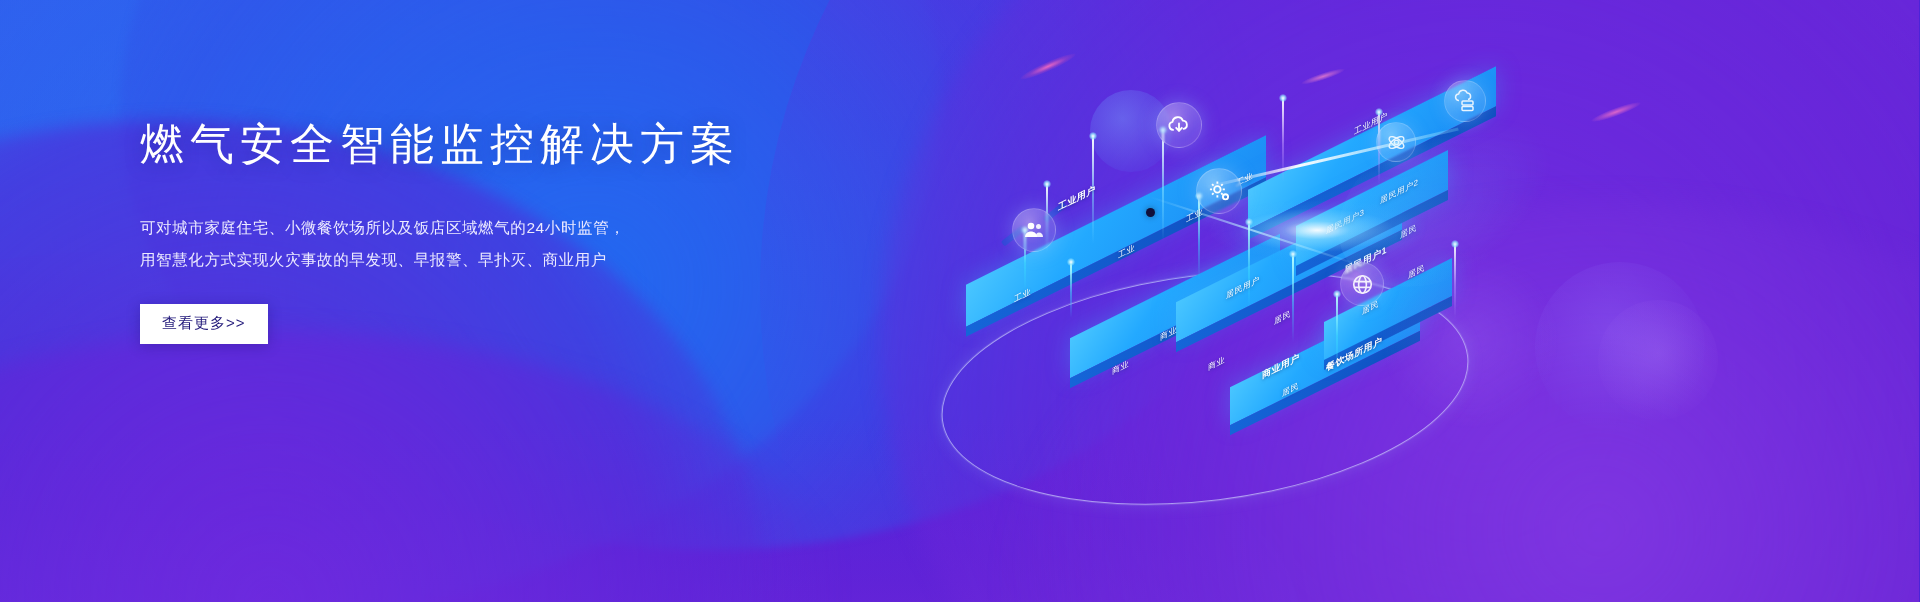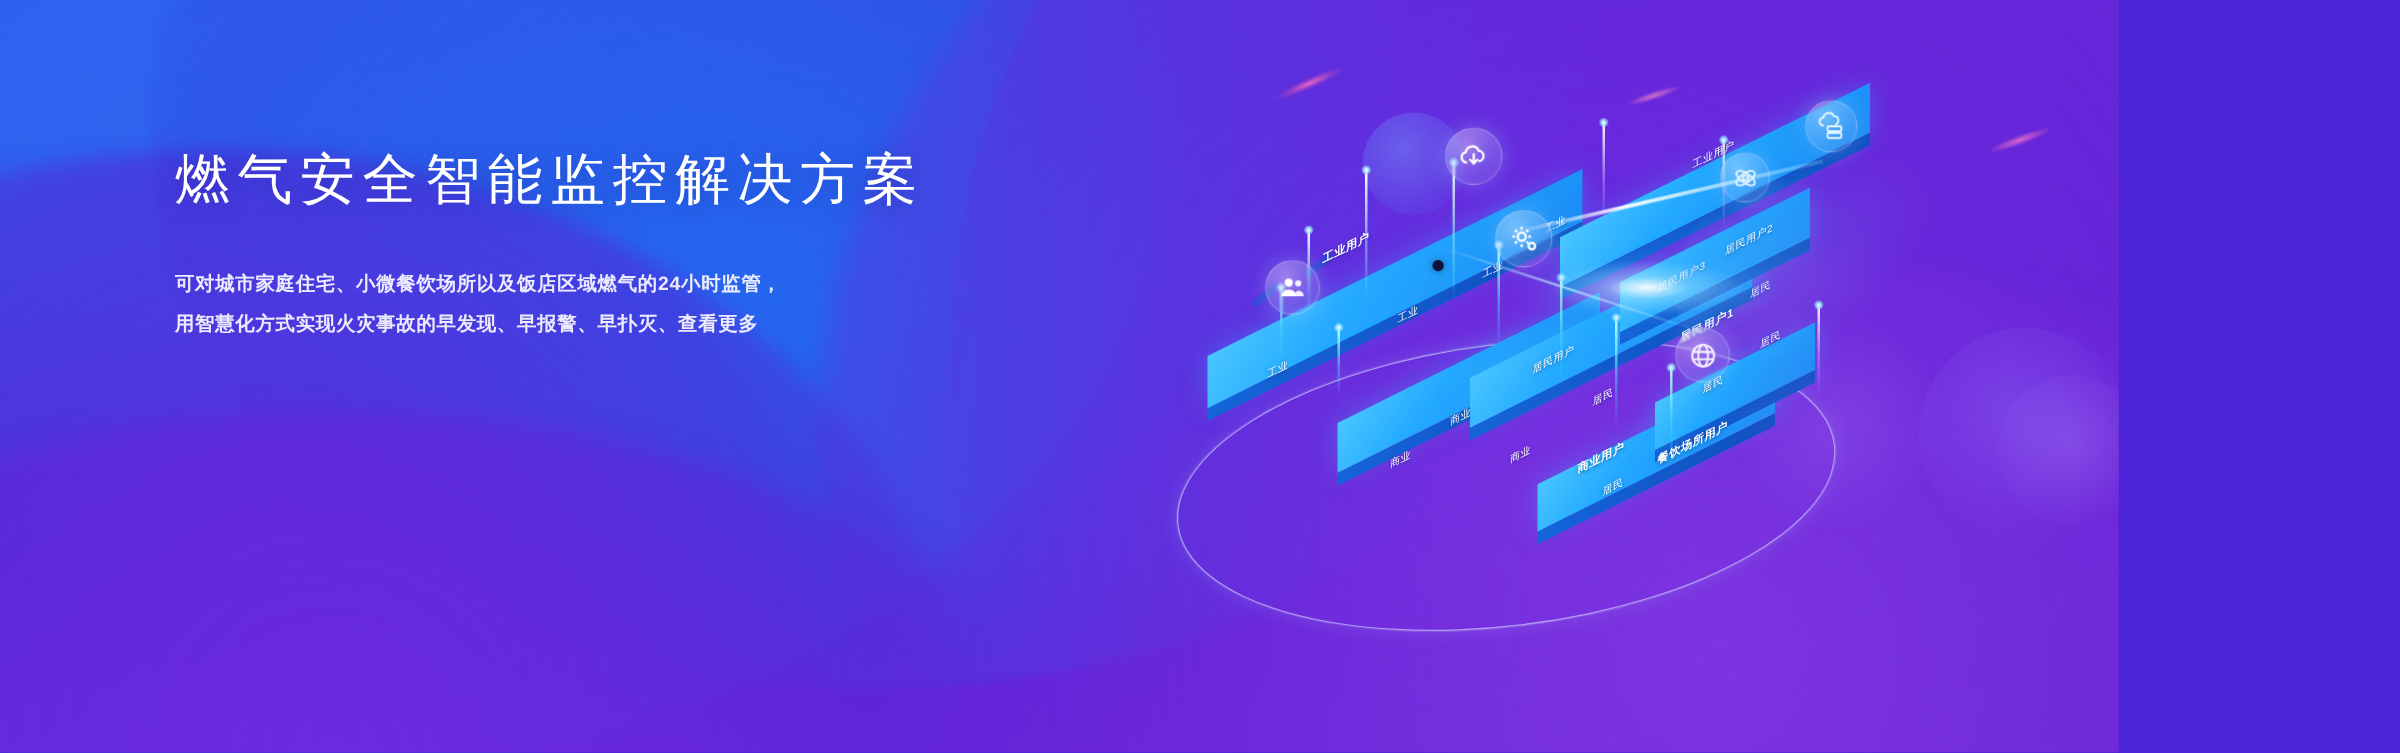--- a/index.html
+++ b/index.html
@@ -5,21 +5,21 @@
   * { margin:0; padding:0; box-sizing:border-box; }
   html,body { width:1920px; height:602px; overflow:hidden; }
   body {
     font-family:"Liberation Sans","DejaVu Sans",sans-serif;
     background:#4b24d8;
   }
 
   
   .banner{
     position:relative;
-    width:1695px;height:602px;
+    width:1919px;height:602px;
     overflow:hidden;
     background:
       radial-gradient(130% 120% at 8% 18%, #2f6cf0 0%, #3d43e6 26%, #5125dd 52%, #5a1fd4 72%, #6a23cf 100%);
   }
 
   
   .blob{position:absolute;border-radius:50%;pointer-events:none;}
 
   .blob-a{ 
     left:-560px;top:-430px;width:1500px;height:1060px;
@@ -100,21 +100,21 @@
 
   
   .copy{position:absolute;left:140px;top:118px;width:620px;z-index:20;}
   .headline{
     font-size:44px;line-height:1.18;color:#ffffff;letter-spacing:6px;
     font-weight:400;white-space:nowrap;
     text-shadow:0 2px 18px rgba(20,30,120,.35);
   }
   .subcopy{margin-top:42px;}
   .subcopy p{
-    font-size:15.5px;line-height:32px;color:#eceaff;letter-spacing:.6px;font-weight:700;
+    font-size:15.5px;line-height:32px;color:#eceaff;letter-spacing:.6px;font-weight:400;
   }
   .cta{
     display:inline-block;margin-top:28px;
     background:#ffffff;color:#22197a;
     font-size:15px;letter-spacing:1px;
     padding:10px 22px 11px;
     border:none;cursor:pointer;
     text-decoration:none;
     box-shadow:0 2px 14px rgba(20,10,90,.28);
   }
@@ -241,23 +241,24 @@
   <div class="deco-ring"></div>
   <div class="deco-ring2"></div>
   <div class="tick t1"></div>
   <div class="tick t2"></div>
 
   <div class="copy">
     <h1 class="headline">燃气安全智能监控解决方案</h1>
 
     <div class="subcopy">
       <p>可对城市家庭住宅、小微餐饮场所以及饭店区域燃气的24小时监管，</p>
-      <p>用智慧化方式实现火灾事故的早发现、早报警、早扑灭、查看更多</p>
-    </div>
-
+      <p>用智慧化方式实现火灾事故的早发现、早报警、早扑灭、商业用户</p>
+    </div>
+
+    <a href="#" class="cta">查看更多&gt;&gt;</a>
   </div>
 
   <div class="orbit"></div>
   <div class="flare f5"></div>
   <div class="flare f4"></div>
 
   <div class="illus">
 
     <div class="slab" style="left:36px;top:170px;width:300px;height:42px;">
       <div class="top"></div>

